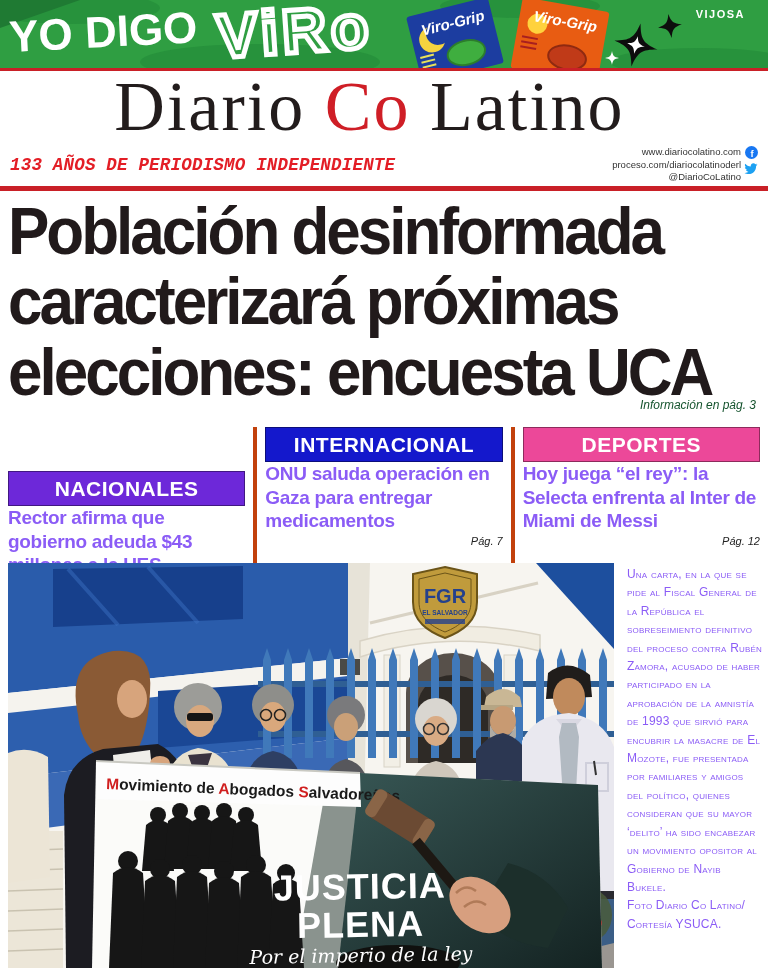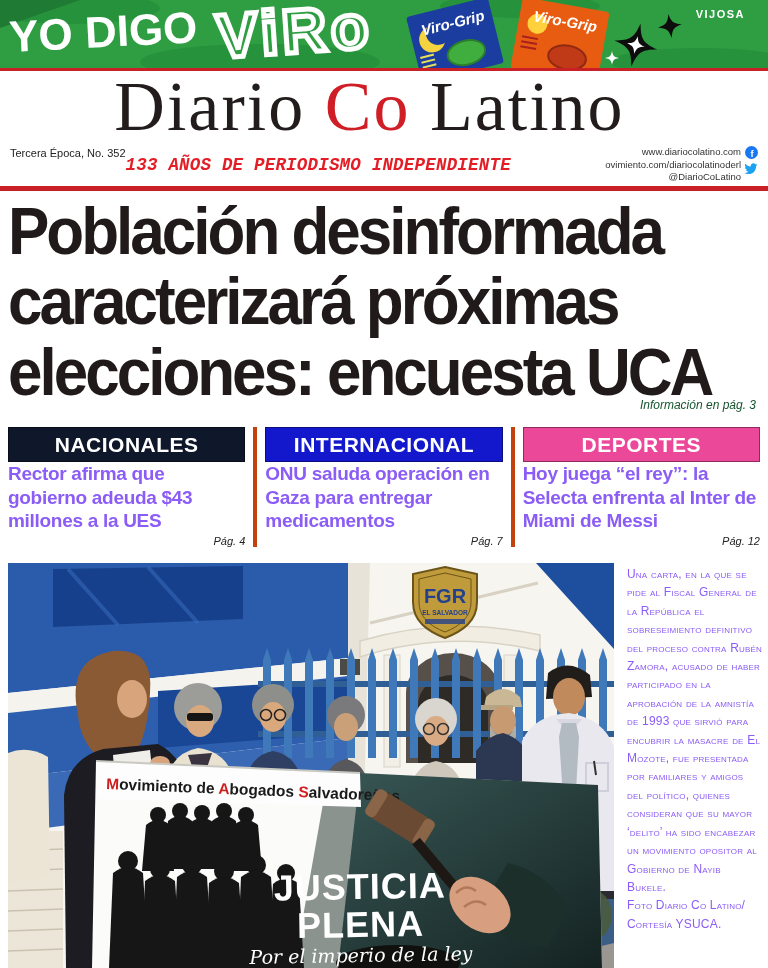--- a/index.html
+++ b/index.html
@@ -27,21 +27,21 @@
             color:#211a1b;transform:scaleY(1.07);transform-origin:top left;font-stretch:condensed;}
   .kicker{position:absolute;top:398px;right:12px;font-style:italic;font-size:12px;color:#14532d;}
   
   .sections{position:absolute;top:427px;left:8px;width:752px;display:flex;}
   .section{flex:1;padding:0 8px;}
   .section:first-child{padding-left:0;}
   .section:last-child{padding-right:0;}
   .section + .section{border-left:4px solid #c2410c;}
   .sec-head{height:33px;display:flex;align-items:center;justify-content:center;color:#fff;
             font-weight:bold;font-size:21px;letter-spacing:.5px;border:1px solid rgba(0,0,0,.4);}
-  .sec-red{background:#0f172a;}
+  .sec-red{background:#6d28d9;margin-top:44px;}
   .sec-blue{background:#1418cc;}
   .sec-green{background:#ec4899;}
   .sec-headline{font-weight:bold;font-size:19px;line-height:23.5px;letter-spacing:-.3px;
                 margin-top:0;color:#8b5cf6;}
   .sec-page{text-align:right;font-style:italic;font-size:11px;margin-top:2px;color:#222;}
   
   .photo{position:absolute;top:563px;left:8px;width:606px;height:405px;}
   .caption{position:absolute;top:565px;left:627px;width:136px;font-size:12px;line-height:18.4px;
            color:#8b5cf6;font-variant:small-caps;letter-spacing:.2px;}
   .caption p{margin:0;}
@@ -98,27 +98,26 @@
       </g>
     </g>
     <text x="745" y="18" font-size="11" font-weight="bold" fill="#ffffff" letter-spacing="1.5" text-anchor="end" font-family="Liberation Sans, sans-serif">VIJOSA</text>
   </svg>
   <div class="red-hairline"></div>
 
   <div class="masthead"><span>Diario </span><span class="red">Co</span><span> Latino</span></div>
 
   <div class="info-row">
     <div class="edition-block">
-      <div>Tercera Época, No. 352</div>
     </div>
     <div class="tagline">133 AÑOS DE PERIODISMO INDEPENDIENTE</div>
     <div class="social-block">
       <div class="social-text">
         <div>www.diariocolatino.com</div>
-        <div>ovimiento.com/diariocolatinoderl</div>
+        <div>proceso.com/diariocolatinoderl</div>
         <div>@DiarioCoLatino</div>
       </div>
       <div class="social-icons">
         <svg width="13" height="13" viewBox="0 0 13 13">
           <circle cx="6.5" cy="6.5" r="6.5" fill="#1877f2"></circle>
           <text x="7" y="10.5" font-size="9.5" font-weight="bold" fill="#ffffff" text-anchor="middle" font-family="Liberation Sans, sans-serif">f</text>
         </svg>
         <svg width="14" height="12" viewBox="0 0 14 12">
           <path d="M13.5,1.5 C13,1.8 12.5,2 12,2.1 C12.5,1.7 12.9,1.1 13.1,0.5 C12.6,0.8 12,1.1 11.4,1.2 C10.9,0.6 10.2,0.3 9.4,0.3 C7.9,0.3 6.7,1.5 6.7,3 C6.7,3.2 6.7,3.4 6.8,3.6 C4.5,3.5 2.5,2.4 1.2,0.8 C1,1.2 0.9,1.6 0.9,2.1 C0.9,3 1.4,3.9 2.1,4.4 C1.7,4.4 1.3,4.2 0.9,4 L0.9,4.1 C0.9,5.4 1.8,6.5 3.1,6.8 C2.9,6.9 2.6,6.9 2.4,6.9 C2.2,6.9 2.1,6.9 1.9,6.8 C2.2,7.9 3.2,8.7 4.4,8.7 C3.5,9.4 2.3,9.9 1.1,9.9 L0.5,9.9 C1.7,10.6 3.1,11.1 4.6,11.1 C9.4,11.1 12.1,7 12.1,3.4 L12.1,3 C12.6,2.6 13.1,2.1 13.5,1.5 Z" fill="#1da1f2"></path>
         </svg>

